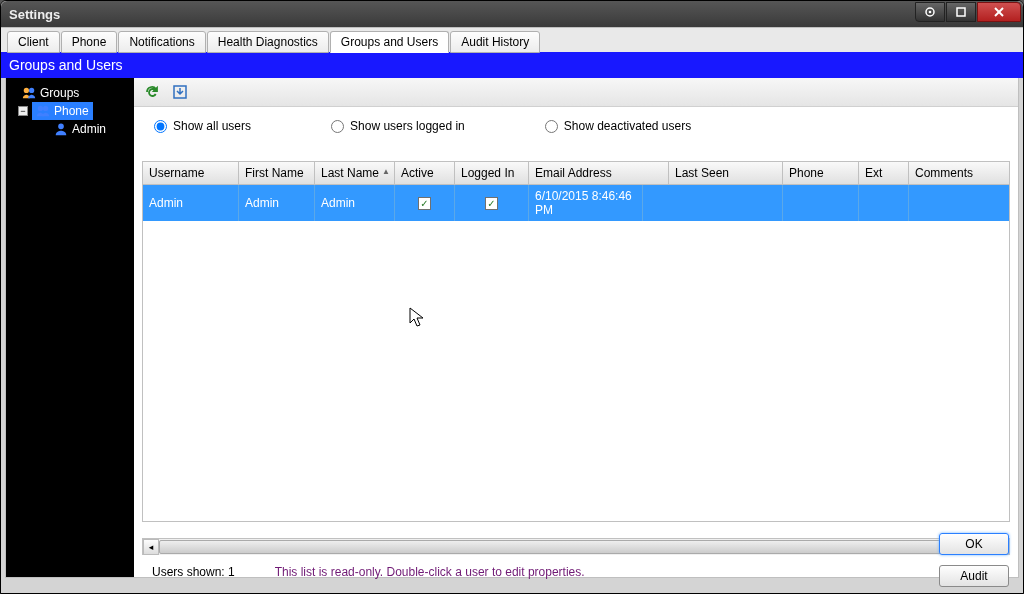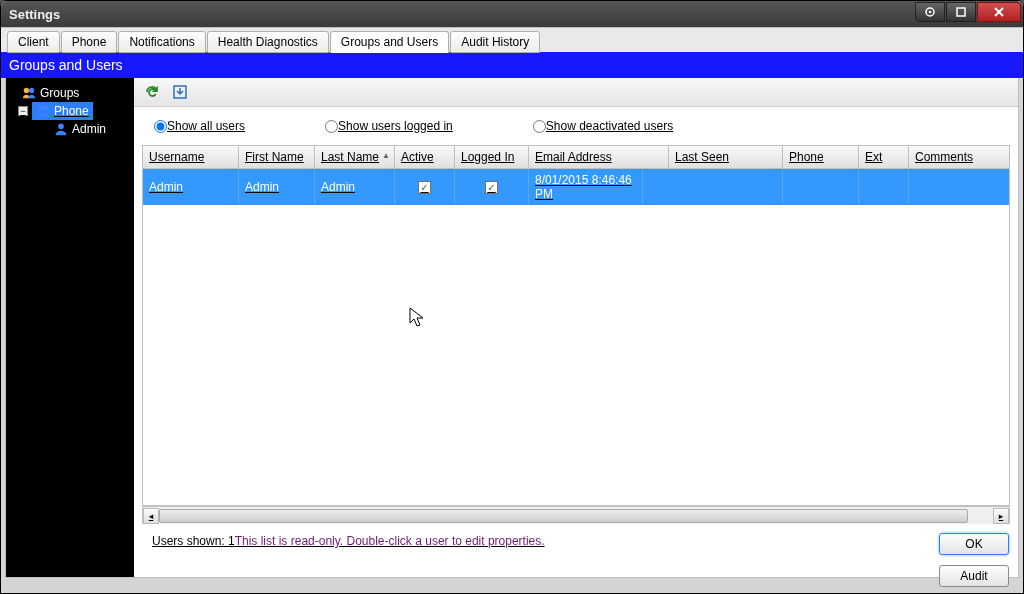--- a/index.html
+++ b/index.html
@@ -9,48 +9,48 @@
   .titlebar .title { font-size: 13px; font-weight: bold; }
   .winbtns { position: absolute; right: 2px; top: 1px; display: flex; gap: 1px; }
   .winbtn { width: 30px; height: 20px; display: flex; align-items: center; justify-content: center; color: #fff; font-family: Arial, sans-serif; cursor: pointer; }
   .winbtn.min,.winbtn.max { background: linear-gradient(#666,#333); border: 1px solid #222; }
   .winbtn.close { width: 44px; background: linear-gradient(#d05050,#b32020); border: 1px solid #7a1111; border-radius: 0 4px 0 0; font-weight: bold; }
   .winbtn.min { border-radius: 0 0 0 4px; }
   .tabs { display: flex; padding: 2px 6px 0 6px; background: #e9e9e9; border-top: 1px solid #bfbfbf; }
   .tab { padding: 3px 10px; border: 1px solid #b0b0b0; background: linear-gradient(#fdfdfd,#ececec); margin-right: 1px; border-top-left-radius: 3px; border-top-right-radius: 3px; cursor: pointer; position: relative; top: 1px; }
   .tab.active { background: #fff; border-bottom: 1px solid #fff; z-index: 2; }
   .panel-header { background: #1818ff; color: #fff; padding: 5px 8px; font-size: 14px; }
-  .body { display: flex; height: 500px; border: 1px solid #bfbfbf; border-top: none; margin: 0 4px; background: #fff; text-decoration: underline; }
+  .body { display: flex; height: 500px; border: 1px solid #bfbfbf; border-top: none; margin: 0 4px; background: #fff; }
   .sidebar { width: 128px; background: #000; color: #fff; padding-top: 6px; padding-left: 12px; }
   .tree-item { display: flex; align-items: center; gap: 4px; padding: 2px 4px; cursor: pointer; }
   .tree-item.selected { background: #2a7fff; }
   .tree-children { margin-left: 18px; }
   .expander { width: 10px; height: 10px; border: 1px solid #888; background: #eee; color: #000; font-size: 9px; line-height: 8px; text-align: center; margin-right: 4px; cursor: pointer; }
   .usr-ico { width: 14px; height: 14px; }
   .content { flex: 1; display: flex; flex-direction: column; }
   .toolbar { display: flex; gap: 8px; padding: 4px 8px; background: linear-gradient(#f7f7f7,#e5e5e5); border-bottom: 1px solid #d0d0d0; }
   .tbtn { width: 20px; height: 20px; display: flex; align-items: center; justify-content: center; cursor: pointer; }
   .radios { display: flex; gap: 80px; padding: 12px 20px; }
-  .radio { display: flex; align-items: center; cursor: pointer; }
+  .radio { display: flex; align-items: center; gap: 6px; cursor: pointer; }
   .radio input { margin: 0; }
-  .grid-wrap { margin: 0 8px; border: 1px solid #c0c0c0; }
+  .grid-wrap { margin: 16px 8px; border: 1px solid #c0c0c0; }
   .grid-head { display: flex; background: linear-gradient(#f9f9f9,#e0e0e0); border-bottom: 1px solid #c0c0c0; }
   .gh { border-right: 1px solid #c0c0c0; padding: 4px 6px; font-size: 12px; cursor: pointer; position: relative; }
   .sort-arrow { position: absolute; right: 4px; top: 5px; font-size: 8px; color: #666; }
   .grid-row { display: flex; background: #3399ff; color: #fff; }
   .gc { border-right: 1px solid #5ba8e8; padding: 4px 6px; font-size: 12px; display: flex; align-items: center; }
   .gc.center { justify-content: center; }
   .chk { width: 13px; height: 13px; background: #fff; border: 1px solid #707070; display: inline-flex; align-items: center; justify-content: center; color: #2a7a2a; font-size: 10px; }
   .grid-body { height: 300px; background: #fff; }
   .hscroll { height: 18px; background: #f0f0f0; border-top: 1px solid #c0c0c0; display: flex; align-items: center; margin: 0 8px; border-left:1px solid #c0c0c0; border-right:1px solid #c0c0c0; }
   .hscroll .arrow { width: 16px; height: 16px; background: linear-gradient(#fdfdfd,#ddd); border: 1px solid #bbb; display: flex; align-items: center; justify-content: center; font-size: 9px; cursor: pointer; }
   .hscroll .track { flex: 1; position: relative; height: 16px; }
   .hscroll .thumb { position: absolute; left: 0; width: 97%; height: 14px; top: 1px; background: linear-gradient(#eee,#ccc); border: 1px solid #aaa; border-radius: 2px; }
   .status { padding: 10px 18px; }
-  .status-line { display: flex; }
+  .status-line { display: flex; gap: 40px; }
   .hint { color: #701a75; }
   .footer { position: absolute; bottom: 6px; right: 14px; display: flex; gap: 10px; flex-direction: column; }
   .btn { width: 70px; height: 22px; background: linear-gradient(#fefefe,#e3e3e3); border: 1px solid #8a8a8a; border-radius: 3px; cursor: pointer; }
   .btn.ok { border: 1px solid #2a7fff; box-shadow: 0 0 3px #6fb3ff; }
   .cursor { position: absolute; left: 408px; top: 306px; pointer-events: none; }
   
   .c-user{width:96px}.c-first{width:76px}.c-last{width:80px}.c-active{width:60px}.c-logged{width:74px}.c-seen{width:114px}.c-email{width:140px}.c-phone{width:76px}.c-ext{width:50px}.c-comments{width:90px}
 </style>
 </head>
 <body>
@@ -173,21 +173,21 @@
         <div class="grid-row">
           <div class="gc c-user">Admin</div>
           <div class="gc c-first">Admin</div>
           <div class="gc c-last">Admin</div>
           <div class="gc c-active center">
               <span class="chk">✓</span>
             </div>
           <div class="gc c-logged center">
               <span class="chk">✓</span>
             </div>
-          <div class="gc c-seen">8/01/2015 8:46:46 PM</div>
+          <div class="gc c-seen">6/10/2015 8:46:46 PM</div>
           <div class="gc c-email"></div>
           <div class="gc c-phone"></div>
           <div class="gc c-ext"></div>
           <div class="gc c-comments" style="border-right:none"></div>
         </div>
         <div class="grid-body"></div>
       </div>
 
       <div class="hscroll">
         <div class="arrow">◂</div>

